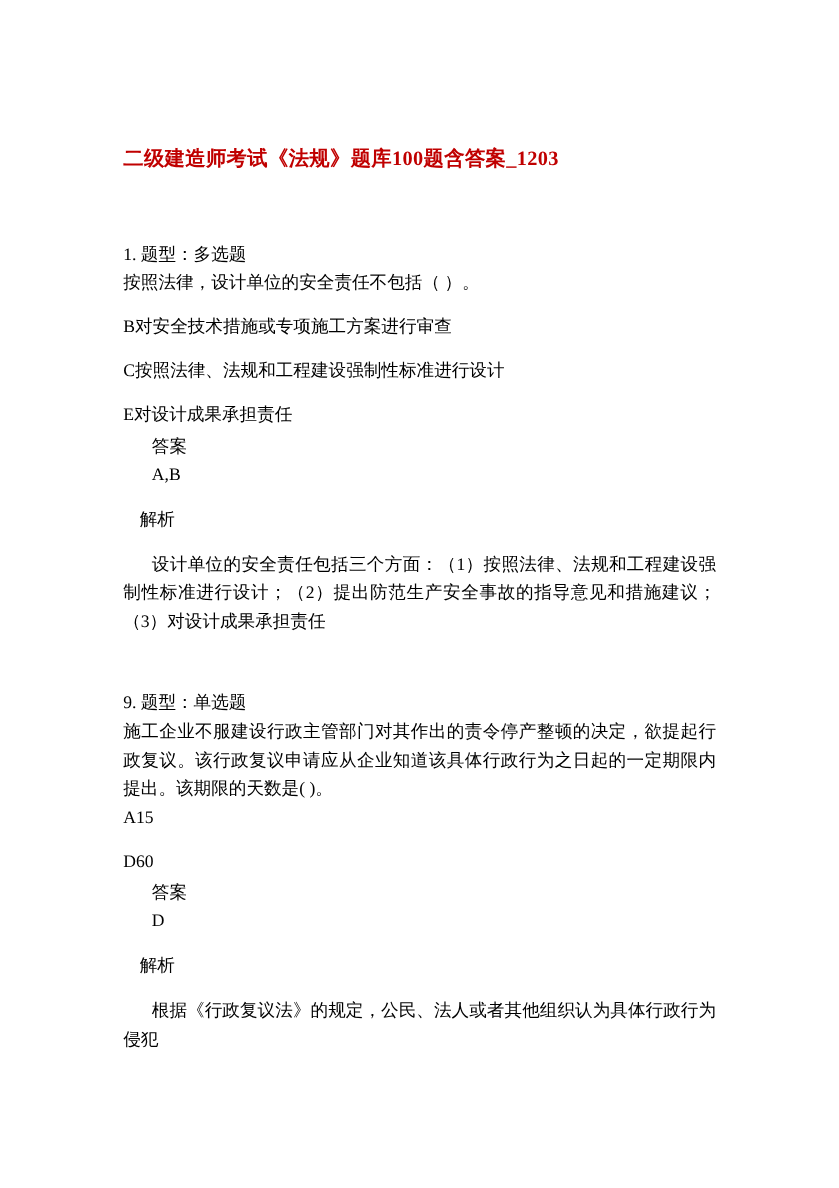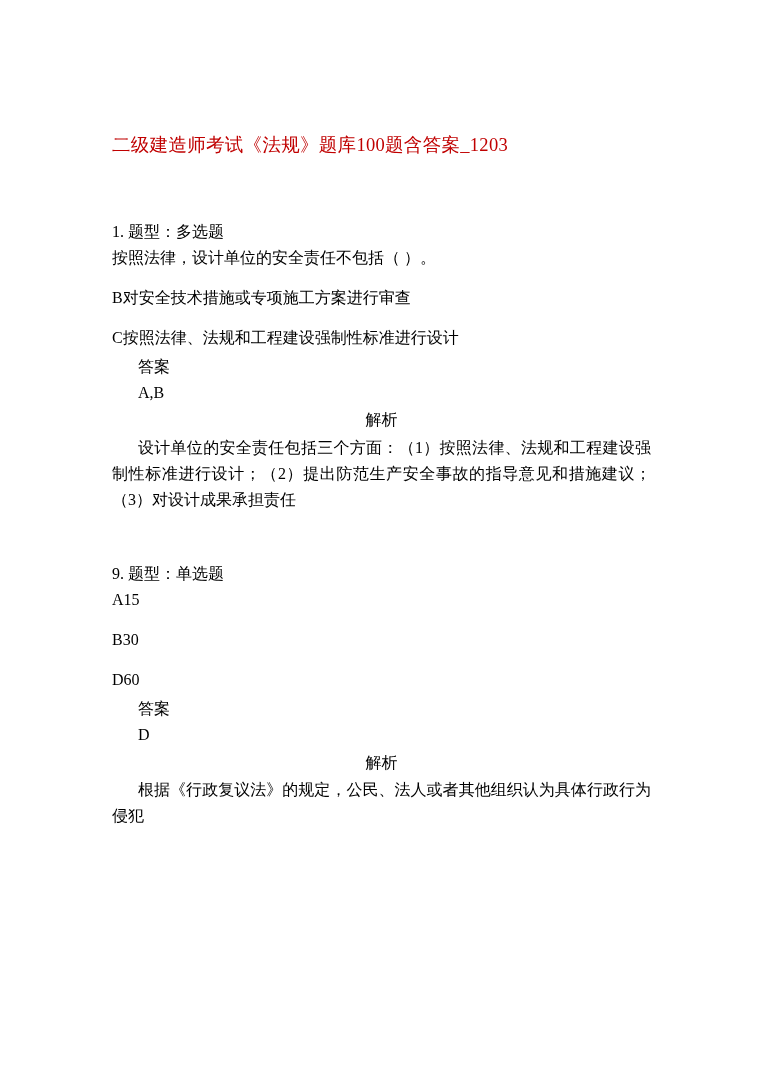--- a/index.html
+++ b/index.html
@@ -20,21 +20,21 @@
     left: 0;
     top: 0;
     width: 763px;
     height: 1080px;
     box-sizing: border-box;
     padding: 0 112px;
   }
   .doc-title {
     margin-top: 133px;
     font-size: 18.5px;
-    font-weight: normal;
+    font-weight: bold;
     color: #c00000;
     letter-spacing: 0.3px;
     line-height: 1.3;
     text-align: left;
     white-space: nowrap;
   }
   .content {
     margin-top: 62px;
     font-size: 16px;
     line-height: 1.62;
@@ -57,22 +57,21 @@
   }
   .ans-label {
     margin: 3px 0 0 0;
     text-indent: 26px;
   }
   .ans-value {
     margin: 0;
     text-indent: 26px;
   }
   .exp-label {
-    margin: 2px;
-    text-align: center;
+    margin: 15px;
   }
   .exp-text {
     margin: 0;
     text-indent: 26px;
     text-align: justify;
   }
   .gap {
     height: 48px;
   }
 </style>
@@ -83,32 +82,33 @@
 
   <div class="doc-title">二级建造师考试《法规》题库100题含答案_1203</div>
 
   <div class="content">
 
     <div class="q-block">
       <p class="q-head">1. 题型：多选题</p>
       <p class="q-stem">按照法律，设计单位的安全责任不包括（ ）。</p>
       <p class="opt">B对安全技术措施或专项施工方案进行审查</p>
       <p class="opt">C按照法律、法规和工程建设强制性标准进行设计</p>
+      <p class="opt">E对设计成果承担责任</p>
       <p class="ans-label">答案</p>
       <p class="ans-value">A,B</p>
       <p class="exp-label">解析</p>
       <p class="exp-text">设计单位的安全责任包括三个方面：（1）按照法律、法规和工程建设强制性标准进行设计；（2）提出防范生产安全事故的指导意见和措施建议；（3）对设计成果承担责任</p>
     </div>
 
     <div class="gap"></div>
 
     <div class="q-block">
       <p class="q-head">9. 题型：单选题</p>
+      <p class="q-stem">施工企业不服建设行政主管部门对其作出的责令停产整顿的决定，欲提起行政复议。该行政复议申请应从企业知道该具体行政行为之日起的一定期限内提出。该期限的天数是(  )。</p>
       <p class="opt first">A15</p>
-      <p class="opt">B30</p>
       <p class="opt">D60</p>
       <p class="ans-label">答案</p>
       <p class="ans-value">D</p>
       <p class="exp-label">解析</p>
       <p class="exp-text">根据《行政复议法》的规定，公民、法人或者其他组织认为具体行政行为侵犯</p>
     </div>
 
   </div>
 </div>
 

